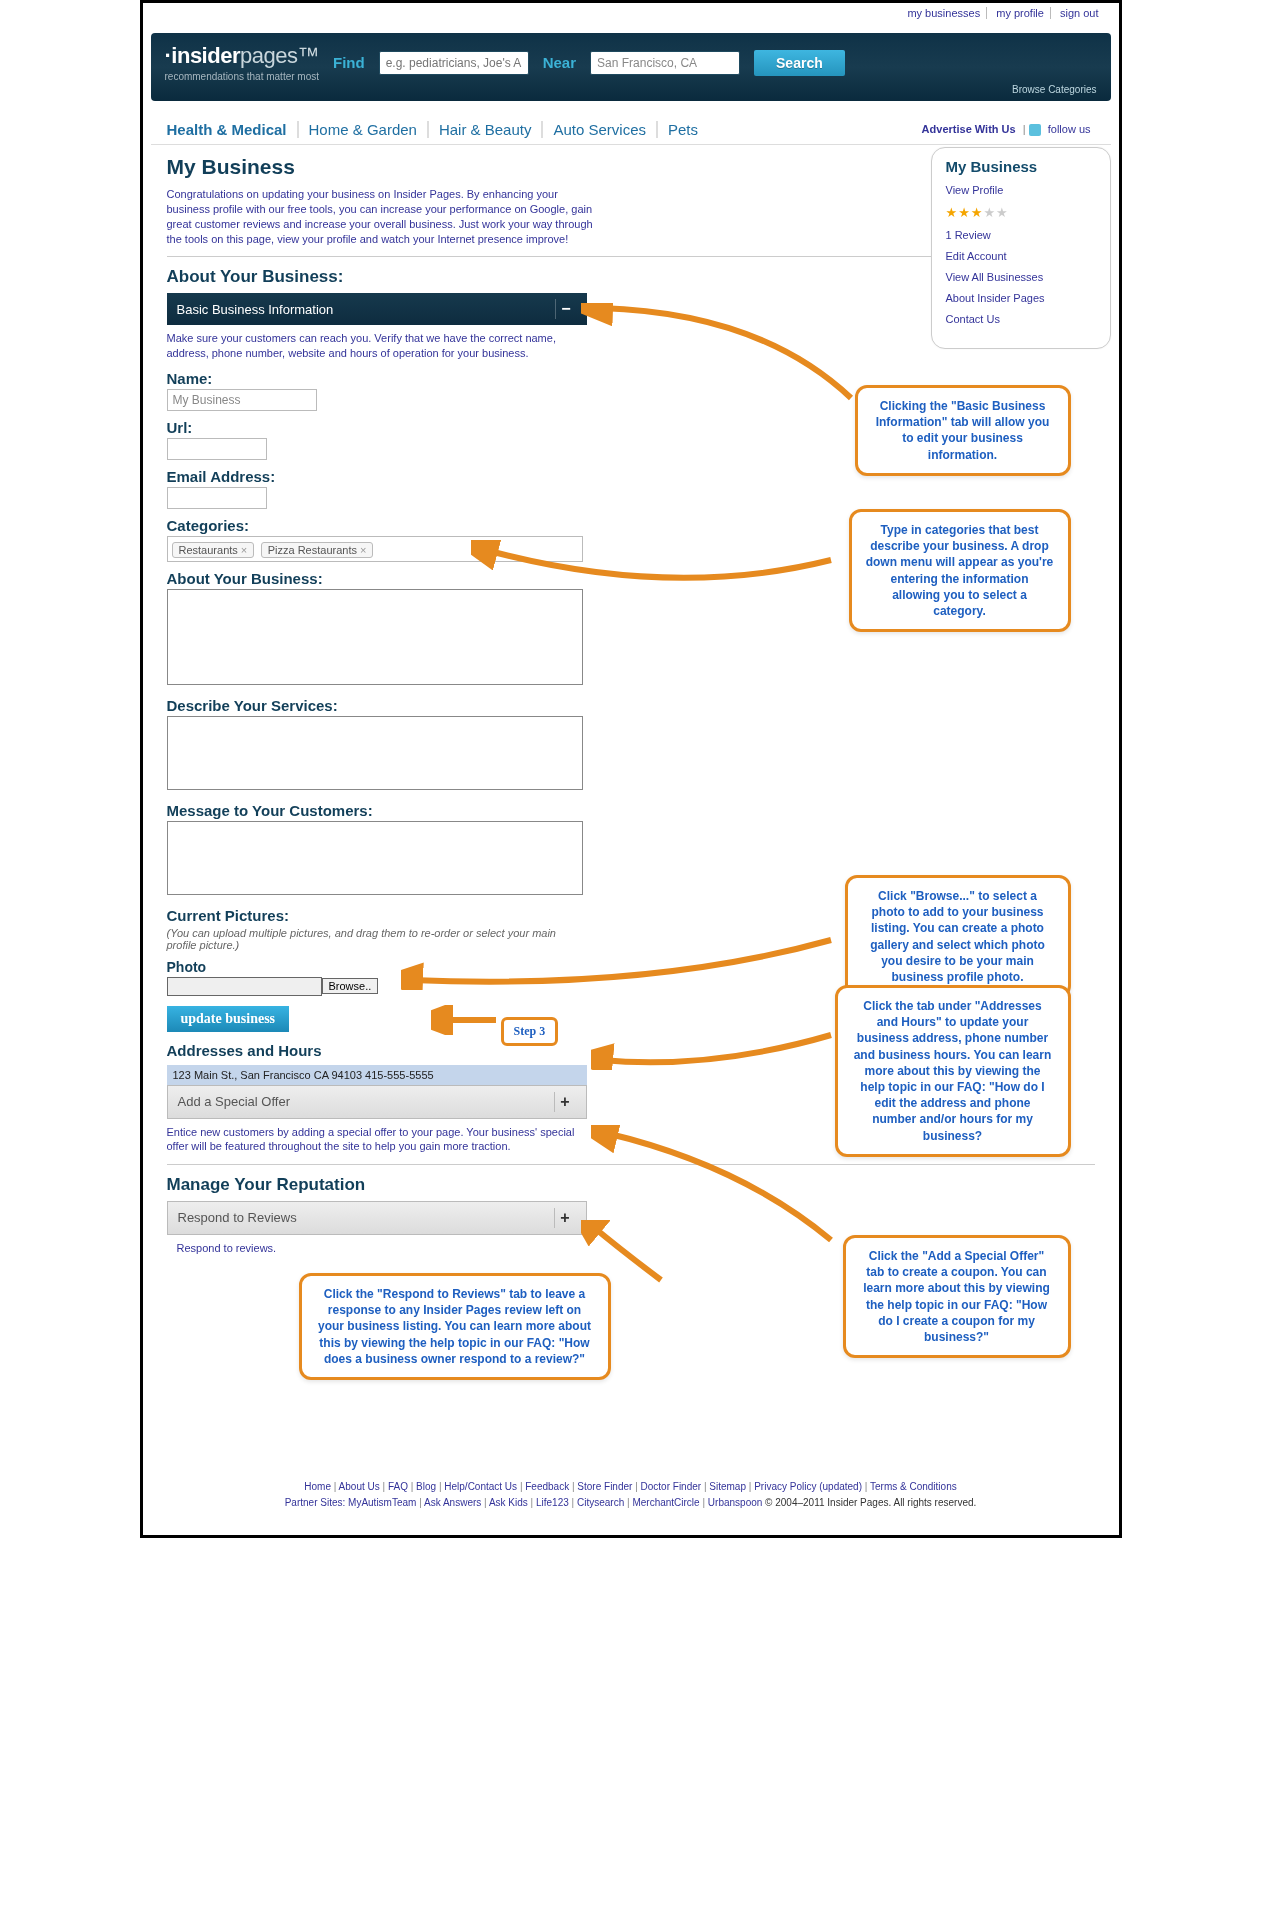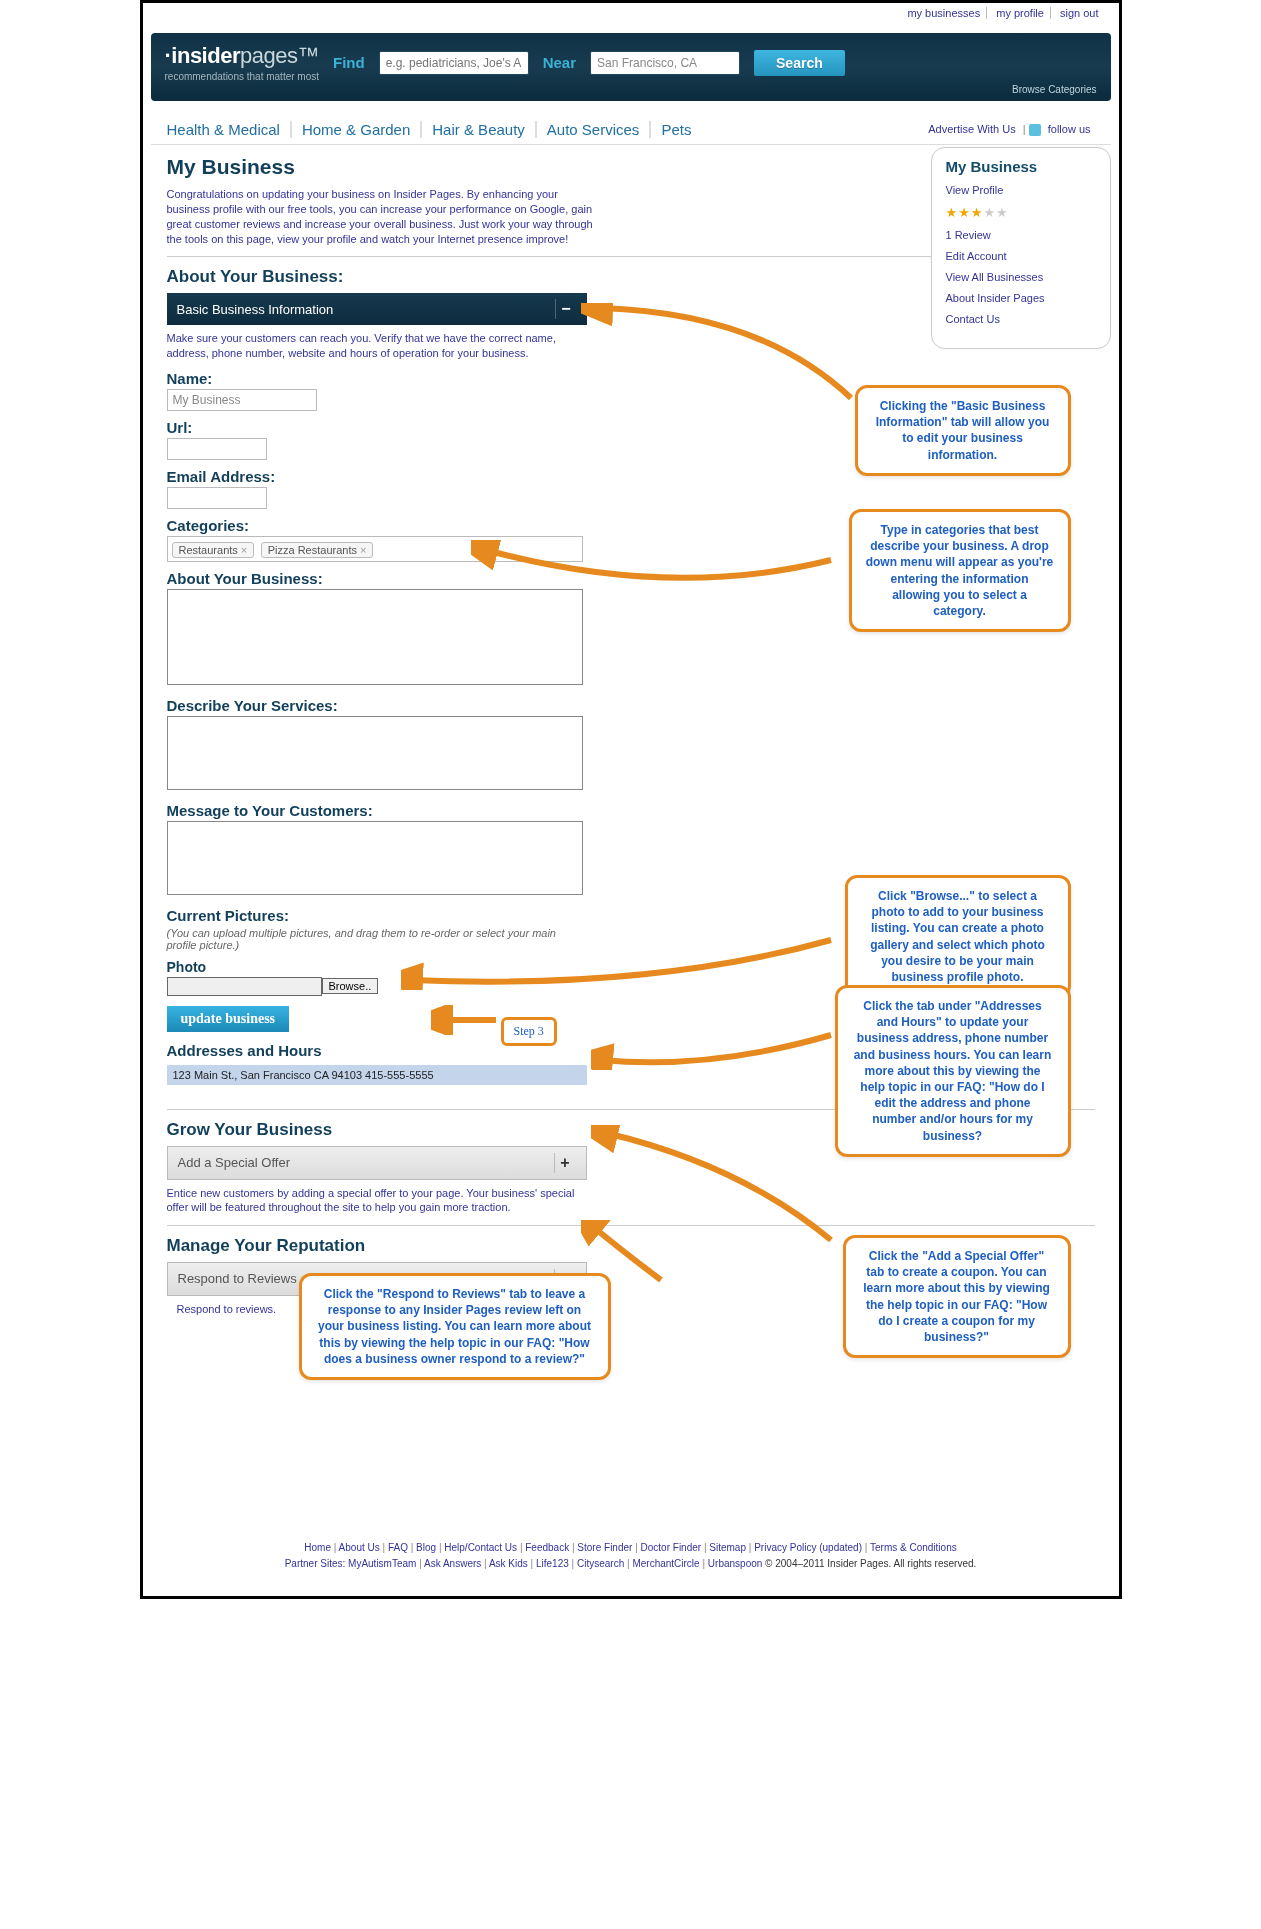--- a/index.html
+++ b/index.html
@@ -14,21 +14,21 @@
 .logo .bold { font-weight: bold; color: #fff; }
 .logo .norm { color: #c9d6dc; font-weight: 300;}
 .logo-sub { font-size: 10px; color: #a6b6bf; margin-top: 2px; }
 .find-label, .near-label { color: #3bb2d6; font-size: 15px; font-weight: bold; }
 .find-input, .near-input { border: 1px solid #1f4a5f; background: #fff; color: #888; padding: 4px 6px; font-size: 12px; width: 150px; border-radius: 2px; }
 .search-btn { background: linear-gradient(#3eb6e0,#2594bd); color: #fff; border: none; padding: 5px 22px; font-size: 14px; font-weight: bold; text-shadow: 0 1px 0 rgba(0,0,0,.25); cursor: pointer; border-radius: 2px; }
 .browse-cat { text-align: right; font-size: 10px; margin-top: 2px; }
 .browse-cat a { color: #bdd7e0; text-decoration: none; }
 .nav { display: flex; align-items: center; padding: 8px 16px 6px; border-bottom: 1px solid #ddd; margin: 0 8px; }
 .nav a { color: #1f6fa2; font-size: 15px; text-decoration: none; padding: 0 10px; border-right: 2px solid #ddd; }
-.nav a:first-child { padding-left: 0; }
+.nav a:first-child { padding-left: 0; font-weight: bold; }
 .nav a:last-of-type { border-right: none; }
 .nav-right { margin-left: auto; font-size: 11px; color: #333399; }
 .nav-right a { font-size: 11px; color: #333399; border: none; padding: 0 4px; }
 .twitter-ico { display:inline-block; width:12px; height:12px; background:#5bc0de; border-radius:2px; vertical-align:middle;}
 .content { padding: 10px 16px 0; margin: 0 8px; position: relative; }
 .sidebox { position: absolute; right: 0; top: 2px; width: 180px; border: 1px solid #ccc; border-radius: 14px; padding: 10px 14px 14px; background: #fff; font-size: 11px; box-shadow: 0 0 2px rgba(0,0,0,0.05);}
 .sidebox h3 { color: #134b6b; font-size: 15px; margin-bottom: 3px;}
 .sidebox a { display: block; color: #333399; text-decoration: none; margin: 9px 0;}
 .stars { font-size: 13px; letter-spacing: 1px; color: #f5a500;}
 .stars .empty { color: #ccc; }
@@ -55,21 +55,21 @@
 .browse-btn { border: 1px solid #666; background: #f0f0f0; font-size: 11px; padding: 1px 6px; cursor: pointer;}
 .update-btn { background: linear-gradient(#37b3e2,#1c89b7); color: #fff; border: none; font-weight: bold; font-size: 14px; padding: 5px 14px; margin-top: 10px; cursor: pointer; font-family: Liberation Serif, serif;}
 .addr-row { background: #c4d5eb; font-size: 11px; color: #222; padding: 4px 6px; width: 420px; margin-top: 6px;}
 .callout { position: absolute; background: #fff; border: 3px solid #e68a1f; border-radius: 12px; padding: 10px 14px; font-size: 12px; font-weight: bold; color: #1e5fc0; text-align: center; line-height: 1.35; box-shadow: 0 2px 4px rgba(0,0,0,.1); font-family: "Comic Sans MS", cursive, sans-serif;}
 .cal1 { right: 40px; top: 240px; width: 216px;}
 .cal2 { right: 40px; top: 364px; width: 222px;}
 .cal3 { right: 40px; top: 730px; width: 226px;}
 .cal4 { right: 40px; top: 840px; width: 236px;}
 .cal5 { right: 40px; top: 1090px; width: 228px;}
 .cal6 { left: 148px; top: 1128px; width: 312px;}
-.step-tag { position: absolute; left: 350px; top: 872px; border: 3px solid #e68a1f; border-radius: 6px; background: #fff; color: #1e5fc0; font-weight: normal; font-family:"Comic Sans MS",cursive; font-size: 12px; padding: 4px 10px;}
+.step-tag { position: absolute; left: 350px; top: 872px; border: 3px solid #e68a1f; border-radius: 6px; background: #fff; color: #1e5fc0; font-weight: bold; font-family:"Comic Sans MS",cursive; font-size: 12px; padding: 4px 10px;}
 .footer { font-size: 10px; color: #333399; text-align: center; margin: 14px 10px 4px; line-height: 1.6;}
 .footer a { color: #333399; text-decoration: none; }
 .sep { color: #888; }
 svg.arrow { position: absolute; pointer-events: none; }
 </style>
 </head>
 <body>
 
 <div class="frame">
 
@@ -164,21 +164,20 @@
         <div class="photo-path"></div>
         <button class="browse-btn">Browse..</button>
       </div>
 
       <button class="update-btn">update business</button>
 
       <div class="fld-label" style="margin-top:10px;">Addresses and Hours</div>
       <div class="addr-row">123 Main St., San Francisco CA 94103 415-555-5555</div>
     </div>
 
-    <div class="section-head" style="margin-top:24px;">Grow Your Business</div>
     <div class="accordion-bar gray">
       <span>Add a Special Offer</span>
       <span class="accordion-toggle">+</span>
     </div>
     <p class="helper">Entice new customers by adding a special offer to your page. Your business' special offer will be featured throughout the site to help you gain more traction.</p>
 
     <div class="section-head">Manage Your Reputation</div>
     <div class="accordion-bar gray">
       <span>Respond to Reviews</span>
       <span class="accordion-toggle">+</span>

